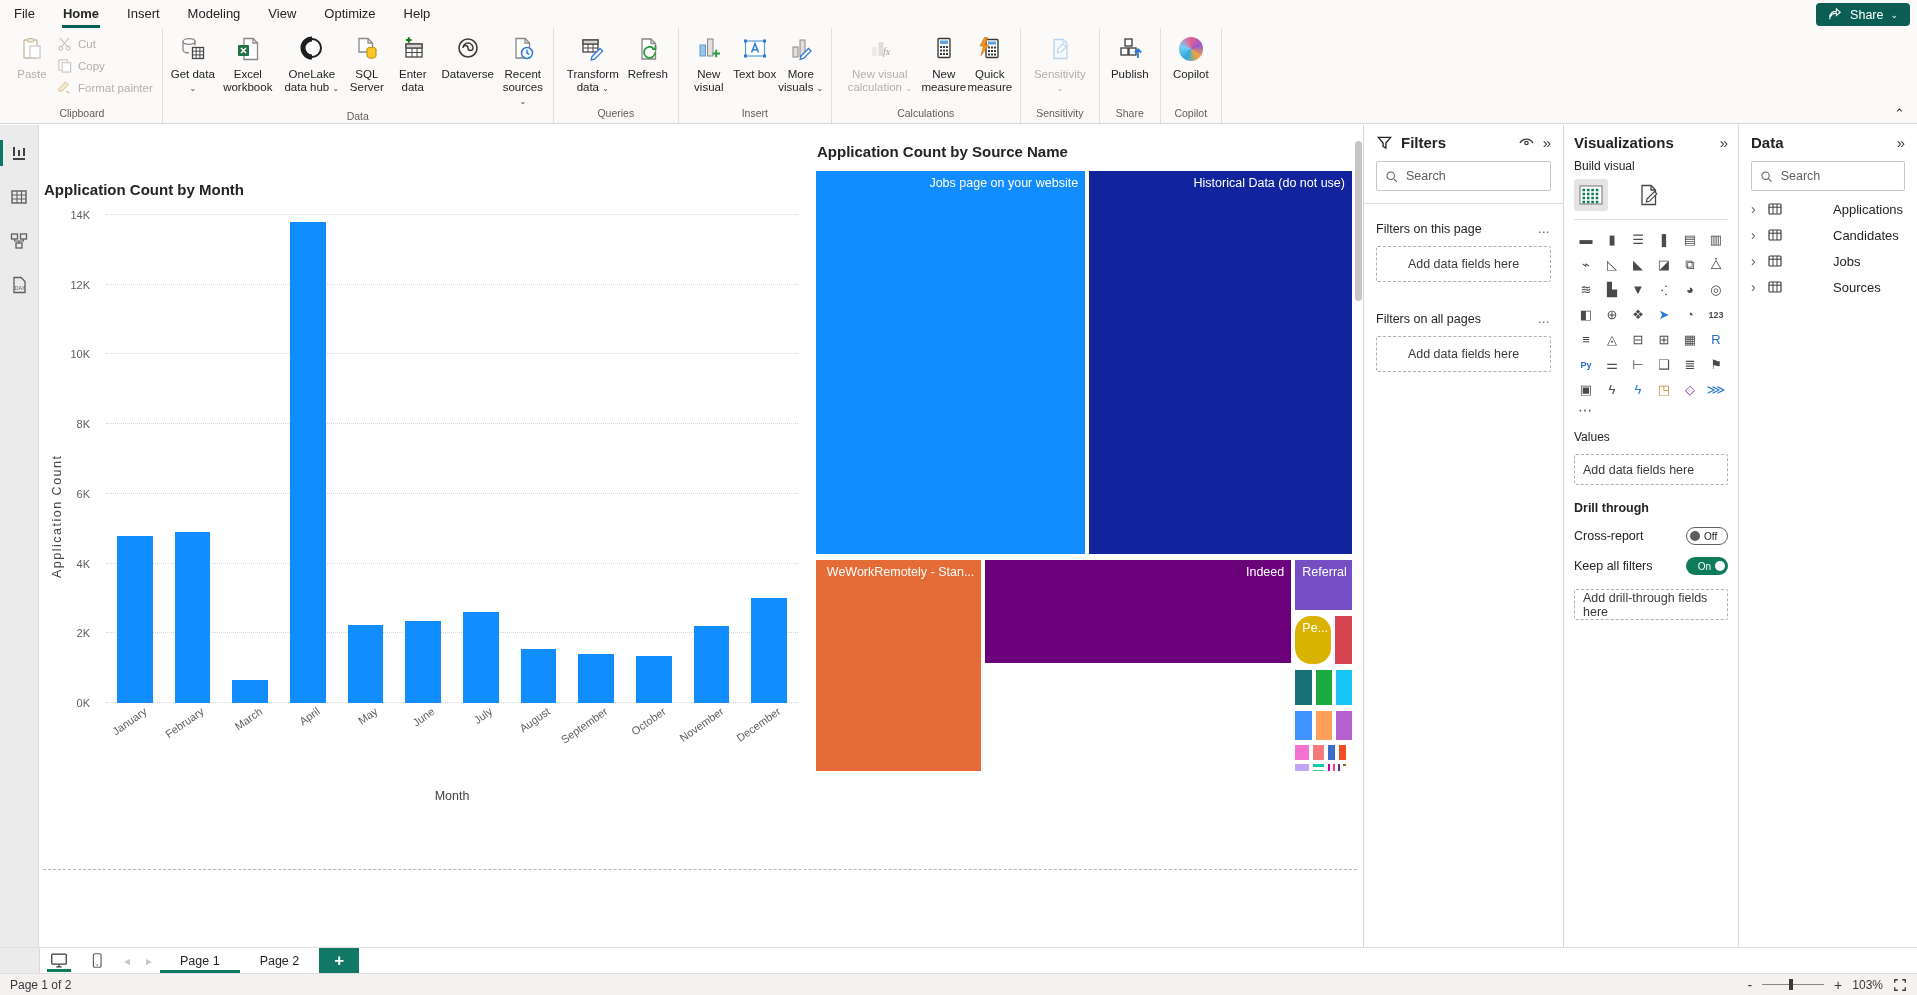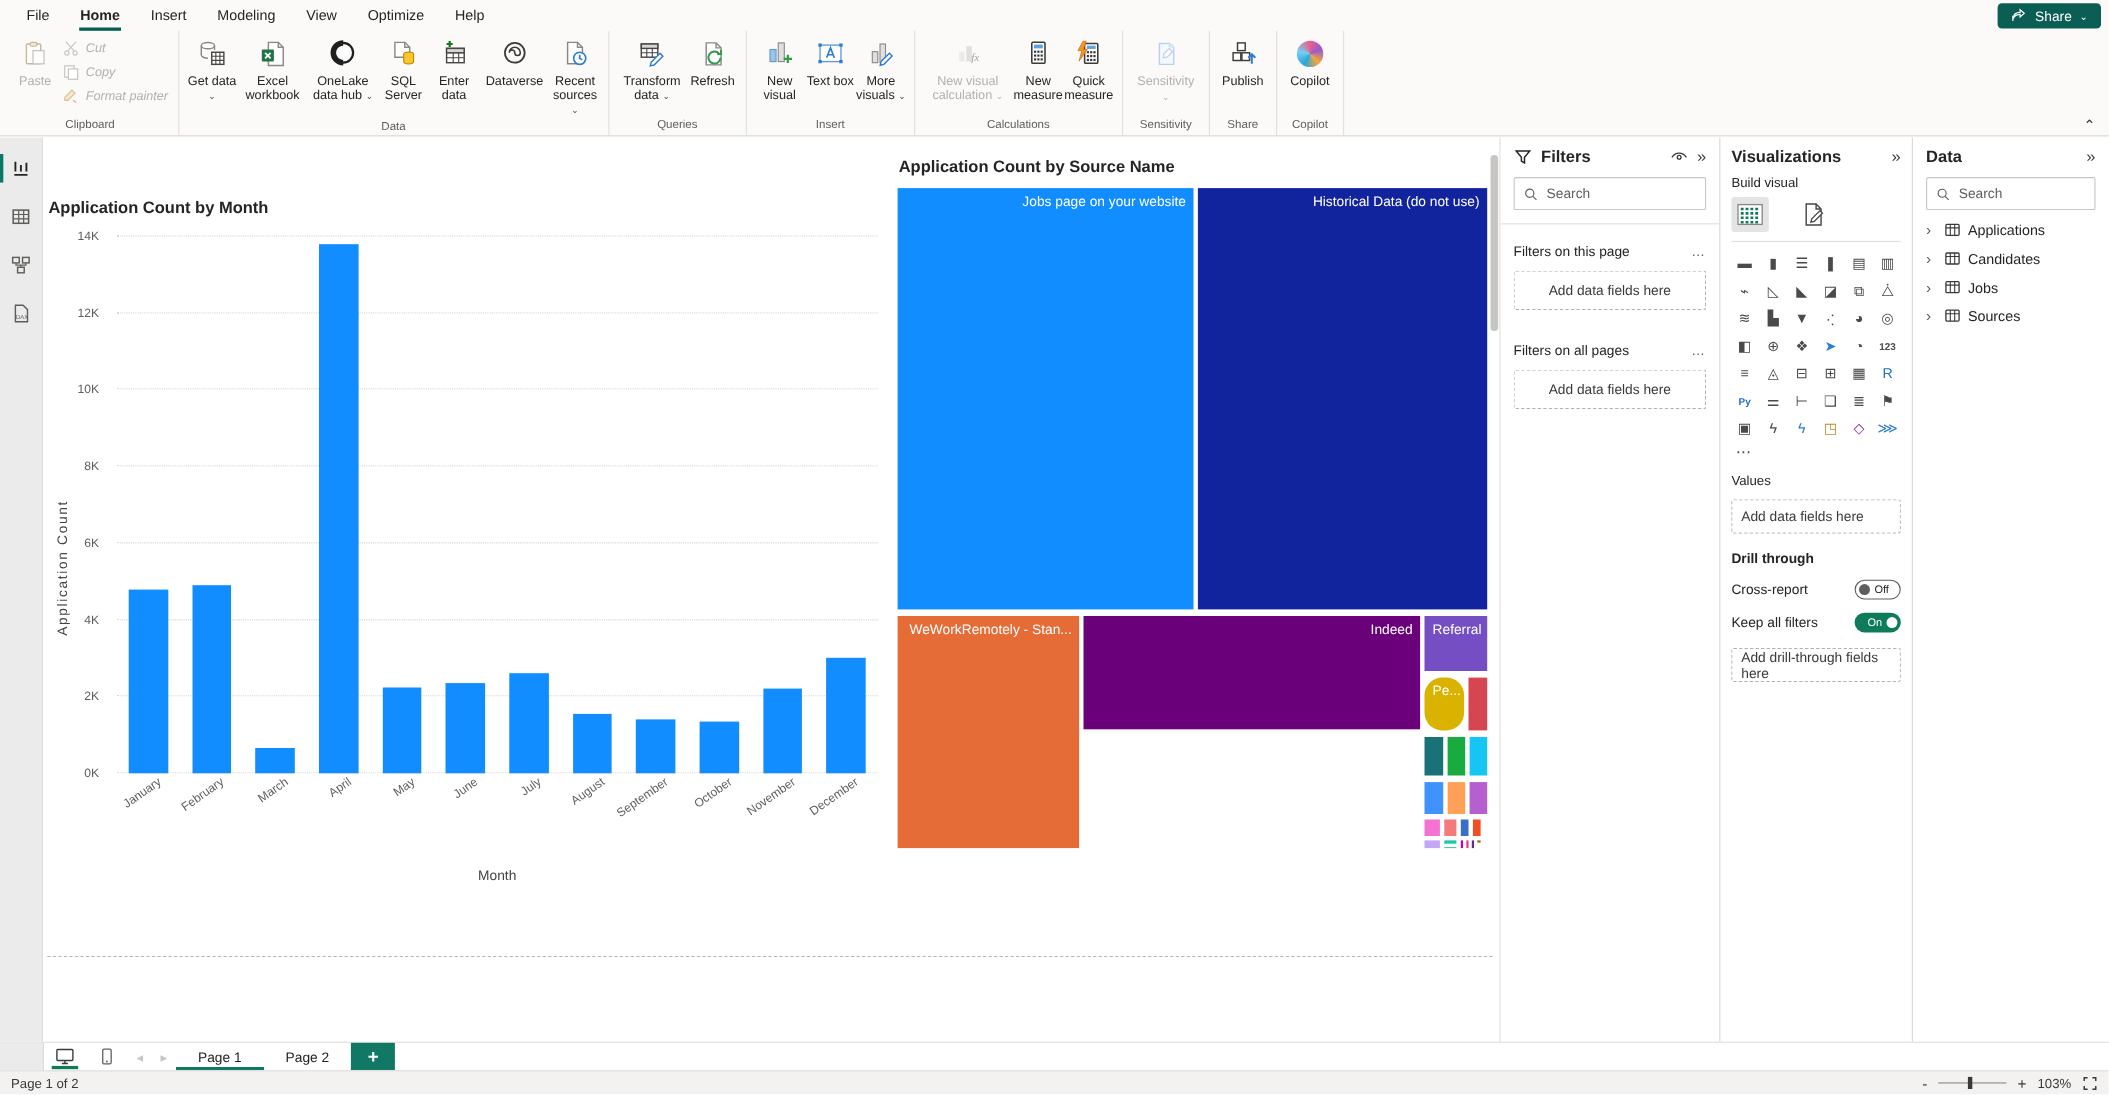--- a/index.html
+++ b/index.html
@@ -1,38 +1,38 @@
 <!DOCTYPE html>
 <html><head>
 <meta charset="utf-8">
 <style>
   * { margin:0; padding:0; box-sizing:border-box; }
   html,body { width:1917px; height:995px; font-family:"Liberation Sans",sans-serif; background:#fff; overflow:hidden; }
   #app { position:relative; width:1917px; height:995px; background:#fff; }
 
   
   #ribbon { position:absolute; top:0; left:0; right:0; height:124px; background:#FBFAF9; border-bottom:1px solid #D8D6D4; }
-  #menubar { height:28px; display:flex; align-items:stretch; padding-left:10px; position:relative; }
+  #menubar { height:28px; display:flex; align-items:stretch; position:relative; }
   .mtab { font-size:13px; color:#252423; padding:6px 14px 4px; cursor:pointer; position:relative; }
   .mtab.active { font-weight:700; }
   .mtab.active::after { content:""; position:absolute; left:13px; right:13px; bottom:0; height:3px; background:#0B5E54; }
   #share-btn { position:absolute; right:7px; top:3px; background:#0B5E54; color:#fff; border-radius:4px; display:flex; align-items:center; gap:7px; padding:4px 12px; font-size:12.5px; cursor:pointer; }
   #share-btn .chev { color:#fff; font-size:9px; }
   #ribbon-body { display:flex; align-items:stretch; height:95px; padding-left:2px; position:relative; }
   .rgroup { display:flex; flex-direction:column; border-right:1px solid #E1DFDD; padding:0 7px; }
   .rbtns { flex:1; display:flex; align-items:flex-start; }
   .rglabel { font-size:10.5px; color:#605E5C; text-align:center; padding:2px 0 4px; }
   .rbtn { display:flex; flex-direction:column; align-items:center; width:52px; text-align:center; padding-top:5px; cursor:pointer; border-radius:3px; }
   .rbtn.w62 { width:64px; } .rbtn.w78 { width:82px; } .rbtn.w44 { width:46px; }
   .ricon { height:32px; display:flex; align-items:center; justify-content:center; }
   .rlabel { font-size:11.5px; color:#252423; line-height:13px; margin-top:3px; }
   .rbtn.disabled .rlabel { color:#B3B0AD; }
   .chev { font-size:8px; color:#484644; }
   .rstack { display:flex; flex-direction:column; gap:7px; padding:8px 2px 0 2px; }
-  .sbtn { display:flex; align-items:center; gap:6px; font-size:11.5px; color:#B3B0AD; white-space:nowrap; cursor:default;font-style:italic; }
+  .sbtn { display:flex; align-items:center; gap:6px; font-size:11.5px; color:#B3B0AD; white-space:nowrap; cursor:default; }
   #ribbon-collapse { position:absolute; right:12px; bottom:4px; font-size:13px; color:#3B3A39; cursor:pointer; line-height:10px; }
   .copilot-icon { width:24px; height:24px; border-radius:50%; background:conic-gradient(from 210deg,#2AA7DE,#74D0F5,#E8618C,#9B59D0,#F2A83B,#2AA7DE); }
 
   
   #main { position:absolute; top:125px; left:0; width:1917px; height:822px; display:flex; }
   #rail { width:39px; background:#EBEBEB; border-right:1px solid #DCDAD8; padding-top:12px; display:flex; flex-direction:column; align-items:center; gap:12px; }
   .rail-item { width:39px; height:32px; display:flex; align-items:center; justify-content:center; position:relative; cursor:pointer; }
   .rail-item.active::before { content:""; position:absolute; left:0; top:3px; bottom:3px; width:3px; background:#0B7865; }
 
   #canvas { position:relative; width:1324px; background:#fff; }
@@ -88,21 +88,21 @@
   .viz-label.bold { font-weight:700; margin-top:16px; font-size:12.5px; }
   .tglrow { display:flex; align-items:center; margin-top:12px; font-size:12.5px; color:#252423; }
   .tgl { margin-left:auto; width:42px; height:18px; border-radius:10px; display:flex; align-items:center; font-size:10px; padding:0 3px; gap:4px; cursor:pointer; }
   .tgl.off { border:1px solid #605E5C; color:#252423; background:#fff; }
   .tgl .dot { width:10px; height:10px; border-radius:50%; background:#605E5C; flex:0 0 auto; }
   .tgl.on { background:#0E7C5B; color:#fff; justify-content:flex-end; }
   .tgl.on .dot { background:#fff; }
 
   .field-row { display:flex; align-items:center; gap:6px; margin-top:10px; cursor:pointer; }
   .field-chev { color:#605E5C; font-size:14px; width:10px; }
-  .field-label { font-size:13px; color:#252423; }
+  .field-label { font-size:13px; color:#252423;margin-left:44px; }
 
   
   #tabbar { position:absolute; left:0; right:0; top:947px; height:26px; background:#fff; border-top:1px solid #E1DFDD; display:flex; align-items:stretch; }
   #tabbar .railpad { width:40px; background:#EBEBEB; border-right:1px solid #DCDAD8; }
   .viewbtn { width:38px; display:flex; align-items:center; justify-content:center; position:relative; cursor:pointer; }
   .viewbtn.active::after { content:""; position:absolute; left:7px; right:7px; bottom:1px; height:3px; background:#0E7C5B; }
   .navarrow { width:22px; display:flex; align-items:center; justify-content:center; color:#C8C6C4; font-size:12px; }
   .ptab { padding:0 20px; display:flex; align-items:center; font-size:12.5px; color:#252423; position:relative; cursor:pointer; }
   .ptab.active::after { content:""; position:absolute; left:0; right:0; bottom:0; height:3px; background:#117865; }
   #add-page { width:40px; background:#117865; color:#fff; display:flex; align-items:center; justify-content:center; font-size:17px; font-weight:700; cursor:pointer; }

